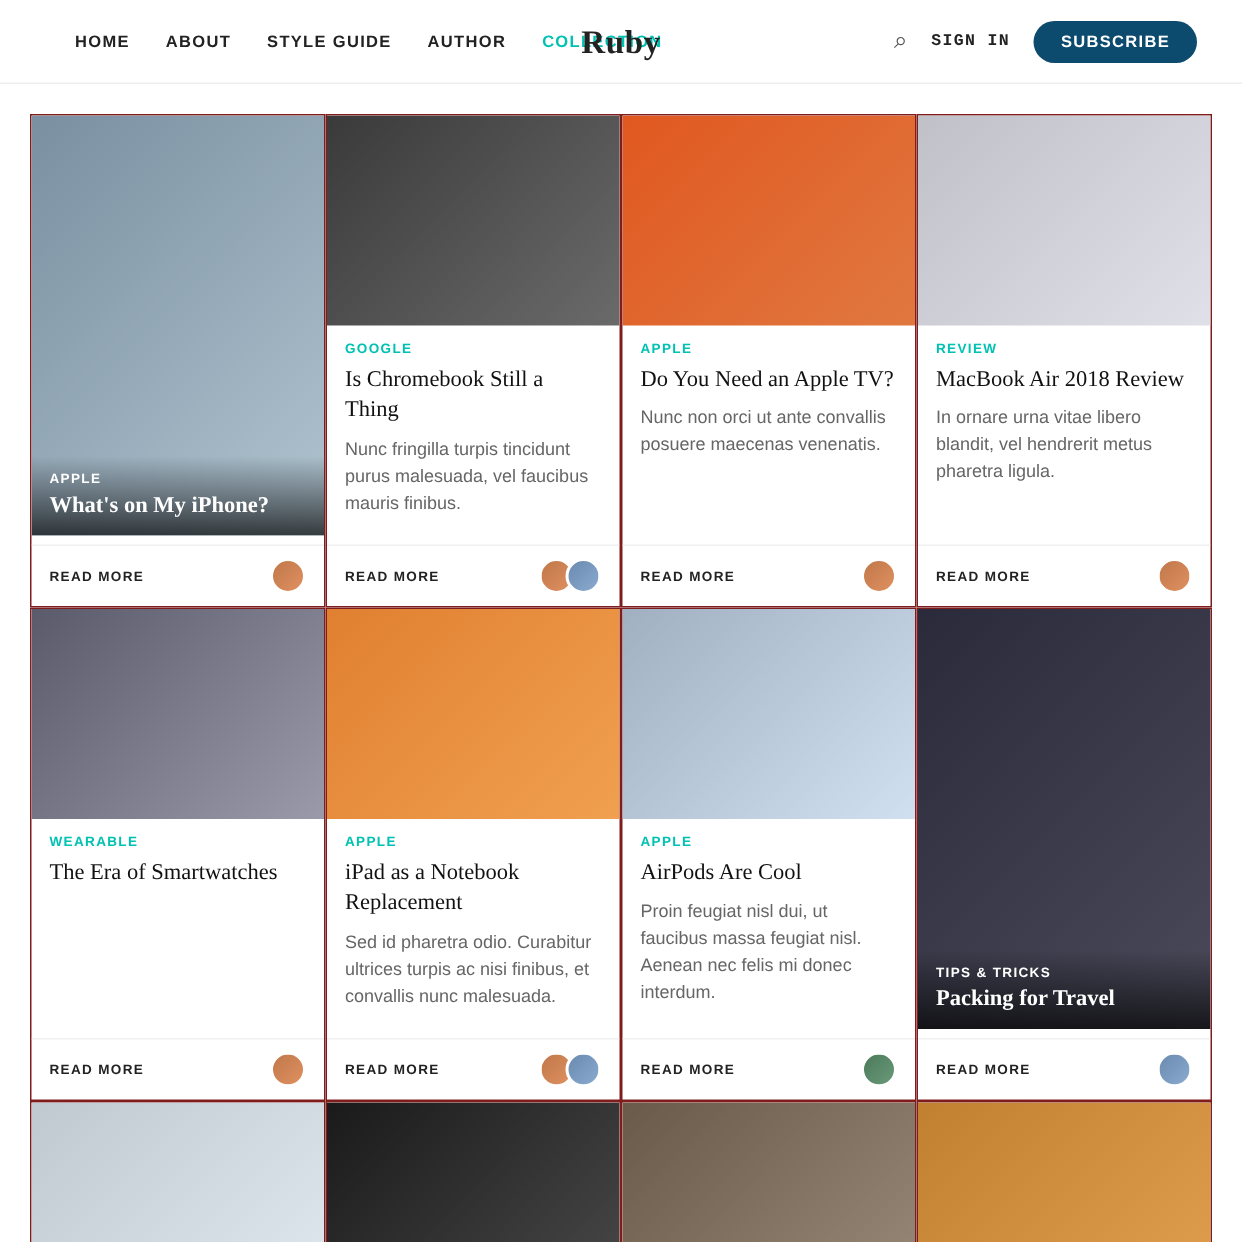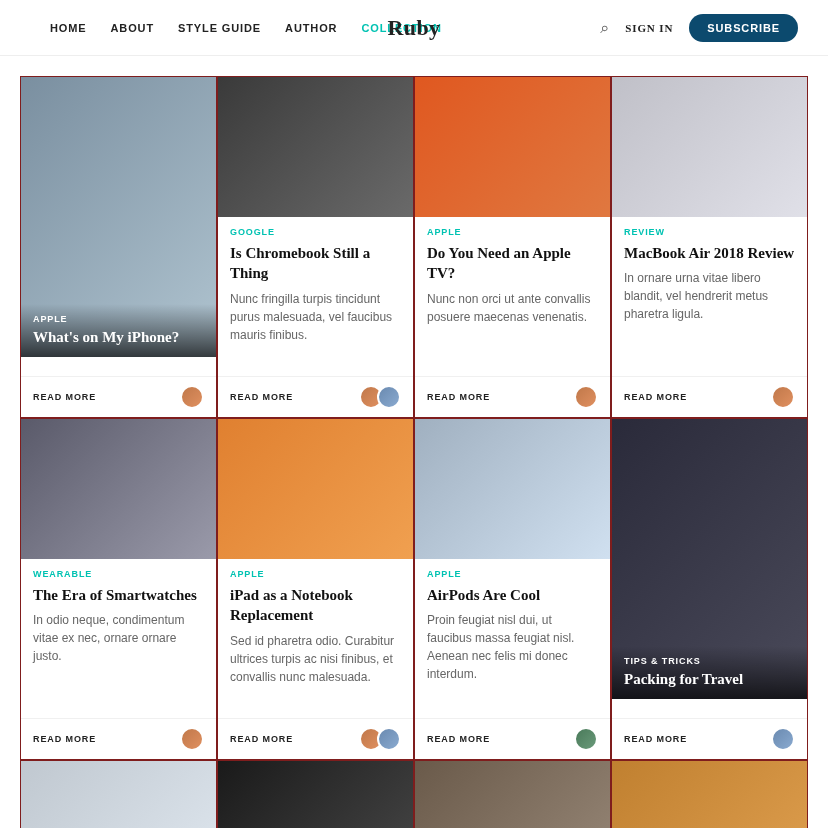--- a/index.html
+++ b/index.html
@@ -28,21 +28,21 @@
       font-family: Georgia, serif;
       font-size: 22px;
       font-weight: 700;
       letter-spacing: 0.02em;
       position: absolute;
       left: 50%;
       transform: translateX(-50%);
     }
     .nav-right { display: flex; align-items: center; gap: 16px; }
     .nav-right .sign-in {
-      font-family: Liberation Serif, serif;
+      font-family: Liberation Mono, monospace;
       font-size: 11px;
       font-weight: 700;
       letter-spacing: 0.08em;
       text-decoration: none;
       color: #222;
     }
     .nav-right .search-icon { cursor: pointer; font-size: 16px; color: #555; }
     .subscribe-btn {
       background: #0c4a6e;
       color: #fff;
@@ -128,39 +128,39 @@
       font-family: Arial, sans-serif;
       font-size: 9px;
       font-weight: 700;
       letter-spacing: 0.1em;
       text-transform: uppercase;
       color: #00c2b2;
       margin-bottom: 6px;
     }
     .card-title {
       font-size: 15px;
-      font-weight: 700;
+      font-weight: 400;
       line-height: 1.35;
       margin-bottom: 6px;
       color: #111;
     }
     .card-excerpt {
       font-family: Arial, sans-serif;
       font-size: 12px;
       color: #666;
       line-height: 1.5;
       flex: 1;
     }
     .card-footer {
       display: flex;
       align-items: center;
       justify-content: space-between;
       padding: 8px 12px;
       border-top: 1px solid #f0f0f0;
-      margin-top: 19px;
+      margin-top: 6px;
     }
     .read-more-link {
       font-family: Arial, sans-serif;
       font-size: 9px;
       font-weight: 700;
       letter-spacing: 0.1em;
       text-transform: uppercase;
       color: #222;
       cursor: pointer;
     }
@@ -261,21 +261,20 @@
         <div class="avatar-group">
           <div class="avatar av1"></div>
         </div>
       </div>
     </div>
     <div class="card">
       <div class="card-image-box img-smartwatch"></div>
       <div class="card-body">
         <div class="card-category">WEARABLE</div>
         <div class="card-title">The Era of Smartwatches</div>
-        <div class="card-excerpt">In odio neque, condimentum vitae ex nec, ornare ornare justo.</div>
       </div>
       <div class="card-footer">
         <span class="read-more-link">READ MORE</span>
         <div class="avatar-group">
           <div class="avatar av1"></div>
         </div>
       </div>
     </div>
     <div class="card">
       <div class="card-image-box img-ipad"></div>

